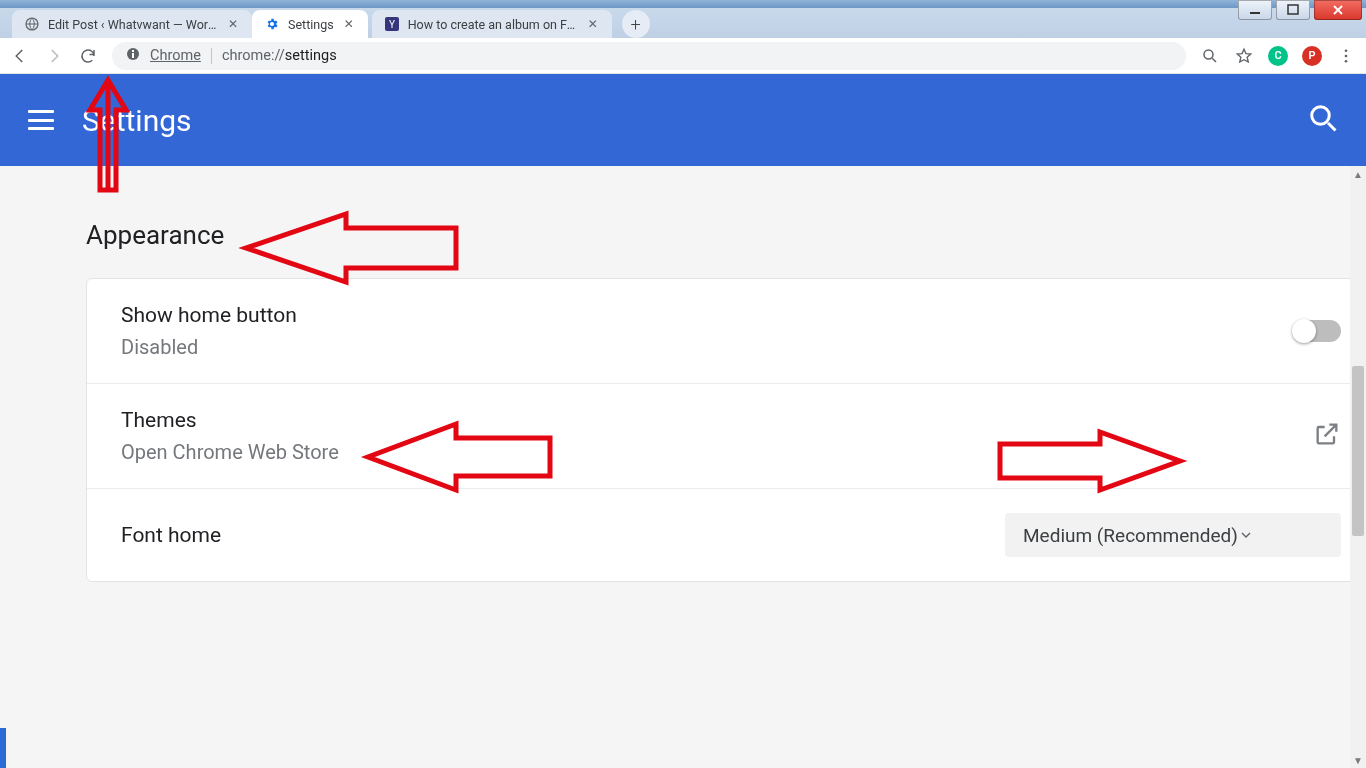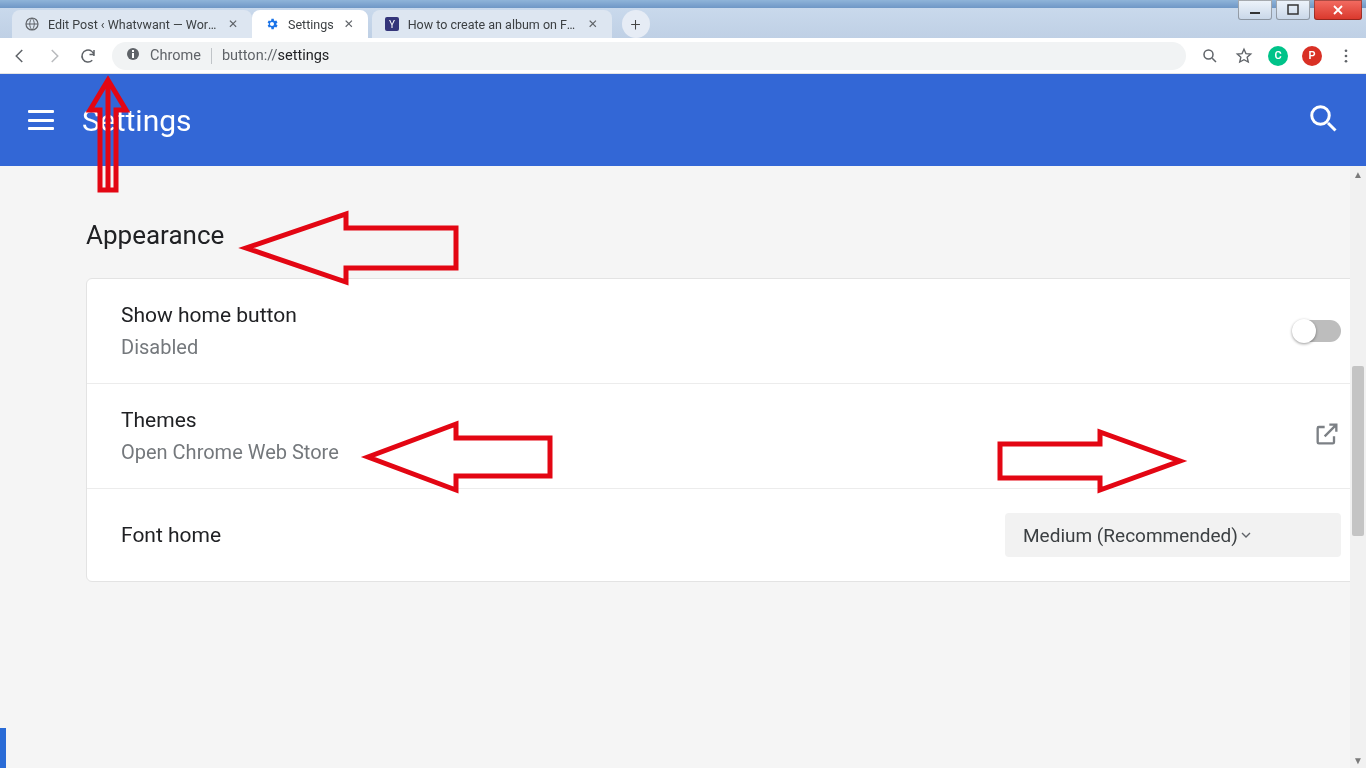--- a/index.html
+++ b/index.html
@@ -21,21 +21,21 @@
   .tab .favicon { width:16px; height:16px; flex:0 0 16px; display:flex; align-items:center; justify-content:center; }
   .tab .title { white-space:nowrap; overflow:hidden; text-overflow:ellipsis; flex:1; }
   .tab .close-x { width:14px; height:14px; flex:0 0 14px; display:flex; align-items:center; justify-content:center; color:#5f6368; font-size:12px; }
   .newtab { width:28px; height:28px; border-radius:50%; background:#e6ecf5; margin-left:10px; display:flex; align-items:center; justify-content:center; color:#444; font-size:18px; font-weight:300; }
 
   
   .toolbar { height:36px; background:#fff; display:flex; align-items:center; padding:0 10px; gap:14px; border-bottom:1px solid #e4e4e4; }
   .nav-btn { width:20px; height:20px; color:#5f6368; display:flex; align-items:center; justify-content:center; }
   .nav-btn.disabled{ color:#b9bbbe; }
   .omnibox { flex:1; height:28px; border-radius:14px; background:#f1f3f4; display:flex; align-items:center; padding:0 14px; gap:10px; color:#5f6368; font-size:14.5px; }
-  .omnibox .chip { color:#5f6368; }
+  .omnibox .chip { color:#5f6368;text-decoration:underline; }
   .omnibox .sep { width:1px; height:16px; background:#c0c4c8; }
   .omnibox .urlpath .bold{ color:#202124; }
   .tool-icon { width:20px; height:20px; color:#5f6368; display:flex; align-items:center; justify-content:center; }
   .badge-green{ width:20px;height:20px;border-radius:50%;background:#00c389;color:#fff;display:flex;align-items:center;justify-content:center;font-size:11px;font-weight:600;}
   .badge-red{ width:20px;height:20px;border-radius:50%;background:#d93025;color:#fff;display:flex;align-items:center;justify-content:center;font-size:11px;font-weight:600;}
 
   
   .app-header { height:92px; background:#3367d6; display:flex; align-items:center; padding:0 28px; color:#fff; justify-content:space-between; }
   .app-header-left{ display:flex; align-items:center; gap:28px; }
   .hamburger{ width:26px; height:20px; display:flex; flex-direction:column; justify-content:space-between; }
@@ -146,21 +146,21 @@
   <div class="omnibox">
     <span>
       <svg width="14" height="14">
           <circle cx="7" cy="7" r="6" fill="#5f6368"></circle>
           <rect x="6" y="6" width="2" height="5" fill="#fff"></rect>
           <rect x="6" y="3" width="2" height="2" fill="#fff"></rect>
         </svg>
     </span>
     <span class="chip">Chrome</span>
     <span class="sep"></span>
-    <span class="urlpath"><span>button://</span><span class="bold">settings</span></span>
+    <span class="urlpath"><span>chrome://</span><span class="bold">settings</span></span>
   </div>
   <div class="tool-icon">
     <svg width="18" height="18" viewBox="0 0 24 24">
         <circle cx="10" cy="10" r="6" fill="none" stroke="#5f6368" stroke-width="2"></circle>
         <path d="M15 15l5 5" stroke="#5f6368" stroke-width="2"></path>
       </svg>
   </div>
   <div class="tool-icon">
     <svg width="18" height="18" viewBox="0 0 24 24">
         <path fill="none" stroke="#5f6368" stroke-width="1.8" d="M12 3l2.6 5.8 6.4.6-4.8 4.3 1.5 6.3L12 17l-5.7 3 1.5-6.3L3 9.4l6.4-.6z"></path>

